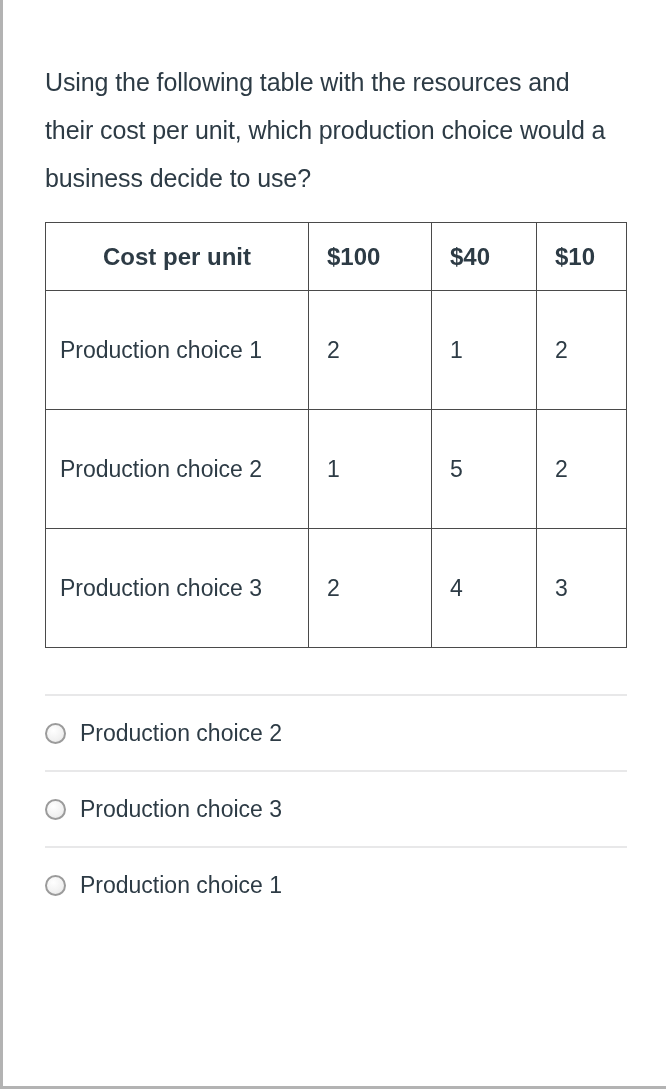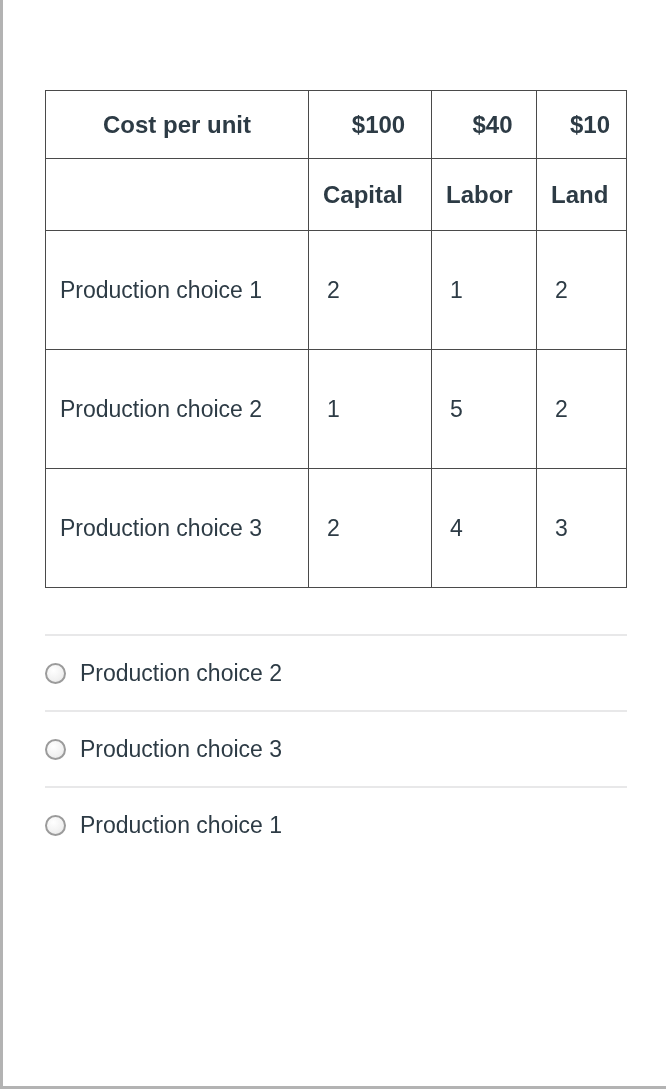--- a/index.html
+++ b/index.html
@@ -41,21 +41,21 @@
     line-height: 48px;
     font-weight: 400;
     color: #2d3b45;
     letter-spacing: -0.1px;
     margin: 0;
     width: 570px;
   }
 
   
   .data-table {
-    margin-top: 32px;
+    margin-top: 20px;
     border-collapse: collapse;
     width: 582px;
     table-layout: fixed;
   }
   .data-table td {
     border: 1px solid #4a4a4a;
     padding: 0 14px;
     vertical-align: middle;
     font-size: 23px;
     color: #2d3b45;
@@ -67,22 +67,22 @@
 
   .head-row td {
     height: 67px;
     font-weight: 700;
     font-size: 24px;
   }
   .head-row td.center-label {
     text-align: center;
   }
   .head-row td.num {
-    text-align: center;
-    padding-left: 31px;
+    text-align: left;
+    padding-left: 18px;
   }
   .sub-head-row td {
     height: 71px;
     font-weight: 700;
     font-size: 24px;
     padding-left: 14px;
   }
   .body-row td {
     height: 118px;
     font-weight: 400;
@@ -124,40 +124,35 @@
     color: #2d3b45;
     line-height: 1;
   }
 </style>
 </head>
 <body>
 
 <div class="page">
   <div class="content">
 
+    <p class="question-text">Using the following table with the resources and their cost per unit, which production choice would a business decide to use?</p>
 
     <table class="data-table">
       <colgroup>
         <col class="col-label">
         <col class="col-capital">
         <col class="col-labor">
         <col class="col-land">
       </colgroup>
       <tbody>
         <tr class="head-row">
           <td class="center-label">Cost per unit</td>
           <td class="num">$100</td>
           <td class="num">$40</td>
           <td class="num">$10</td>
-        </tr>
-        <tr class="sub-head-row">
-          <td></td>
-          <td>Capital</td>
-          <td>Labor</td>
-          <td>Land</td>
         </tr>
         <tr class="body-row">
           <td class="rowlabel">Production choice 1</td>
           <td class="num">2</td>
           <td class="num">1</td>
           <td class="num">2</td>
         </tr>
         <tr class="body-row">
           <td class="rowlabel">Production choice 2</td>
           <td class="num">1</td>

